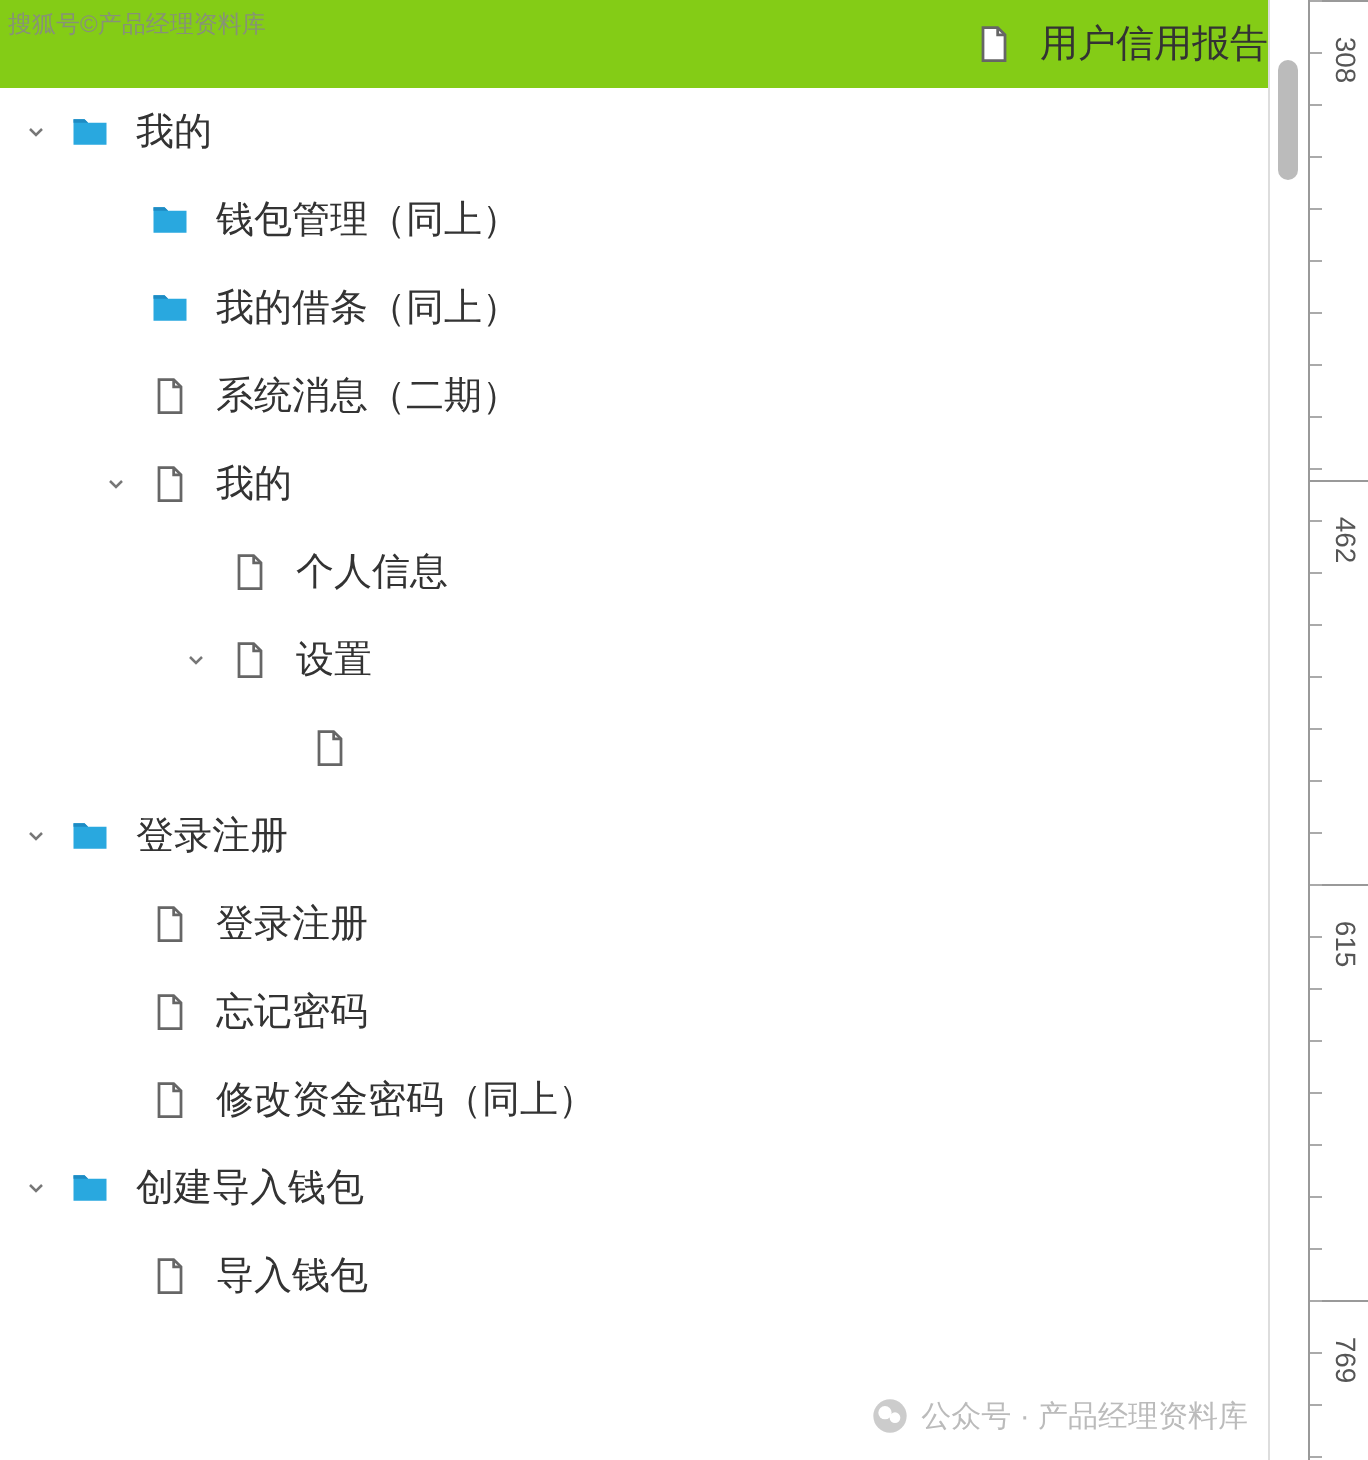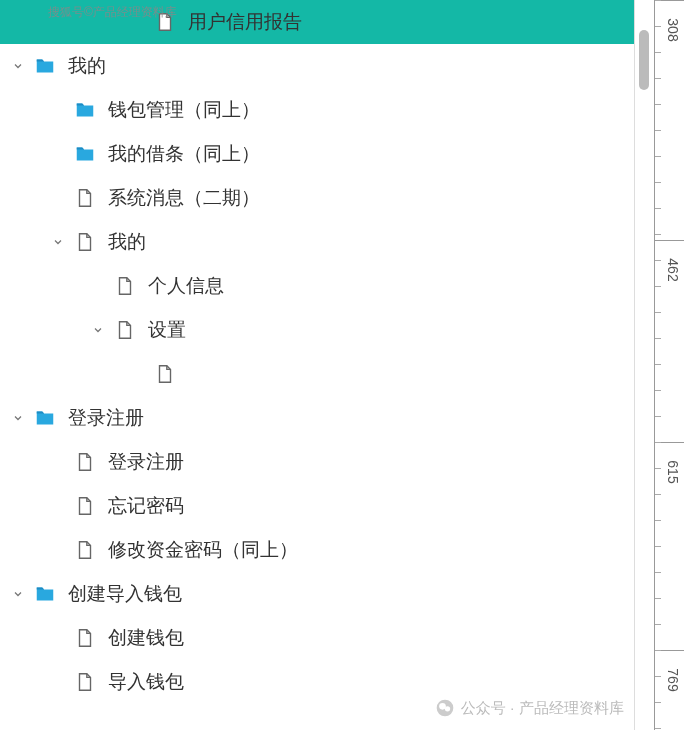--- a/index.html
+++ b/index.html
@@ -24,21 +24,22 @@
   position: relative;
 }
 .tree-row {
   display: flex;
   align-items: center;
   height: 44px;
   padding-left: 8px;
   cursor: pointer;
 }
 .tree-row.selected {
-  background: #14b8a6;
+  background: #84cc16;
+  justify-content: flex-end;
 }
 .indent { display: inline-block; }
 .chevron {
   width: 20px;
   height: 20px;
   display: flex;
   align-items: center;
   justify-content: center;
   margin-right: 6px;
   flex-shrink: 0;
@@ -103,21 +104,20 @@
   color: #555;
 }
 .watermark-tl {
   position: absolute;
   top: 4px;
   left: 4px;
   font-size: 12px;
   color: #888;
   z-index: 10;
   opacity: 0.85;
-  margin-left: 44px;
 }
 .watermark-br {
   position: absolute;
   bottom: 12px;
   right: 60px;
   font-size: 15px;
   color: #bbb;
   z-index: 10;
   display: flex;
   align-items: center;
@@ -337,35 +337,20 @@
             <path fill="none" stroke="#777" stroke-width="2.5" d="M6 9l6 6 6-6"></path>
           </svg>
         </span>
         <span class="icon">
           <svg viewBox="0 0 24 24">
             <path fill="#29a8df" d="M3 5h6l2 2h10v12H3z"></path>
             <path fill="#1e8bc3" d="M3 5h6l2 2H3z"></path>
           </svg>
         </span>
         <span class="label">创建导入钱包</span>
-      </div>
-      <div class="tree-row">
-        <span class="indent" style="width: 40px;"></span>
-        <span class="chevron empty">
-          <svg viewBox="0 0 24 24">
-            <path fill="none" stroke="#777" stroke-width="2.5" d="M6 9l6 6 6-6"></path>
-          </svg>
-        </span>
-        <span class="icon">
-          <svg viewBox="0 0 24 24">
-            <path fill="#fff" stroke="#666" stroke-width="1.5" d="M6 3h8l4 4v14H6z"></path>
-            <path fill="none" stroke="#666" stroke-width="1.5" d="M14 3v4h4"></path>
-          </svg>
-        </span>
-        <span class="label">创建钱包</span>
       </div>
       <div class="tree-row">
         <span class="indent" style="width: 40px;"></span>
         <span class="chevron empty">
           <svg viewBox="0 0 24 24">
             <path fill="none" stroke="#777" stroke-width="2.5" d="M6 9l6 6 6-6"></path>
           </svg>
         </span>
         <span class="icon">
           <svg viewBox="0 0 24 24">

